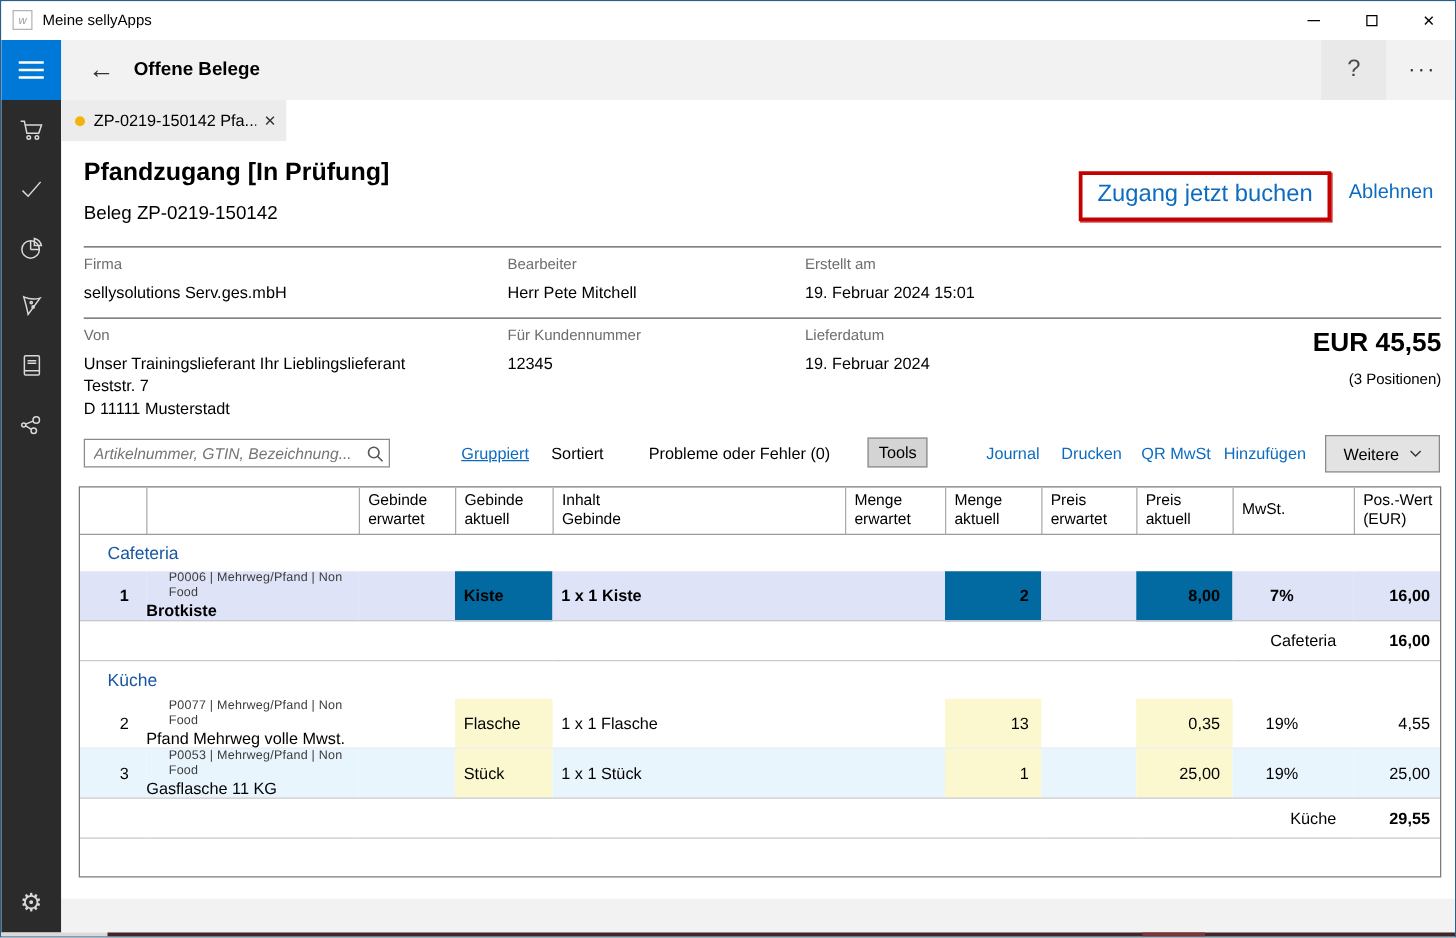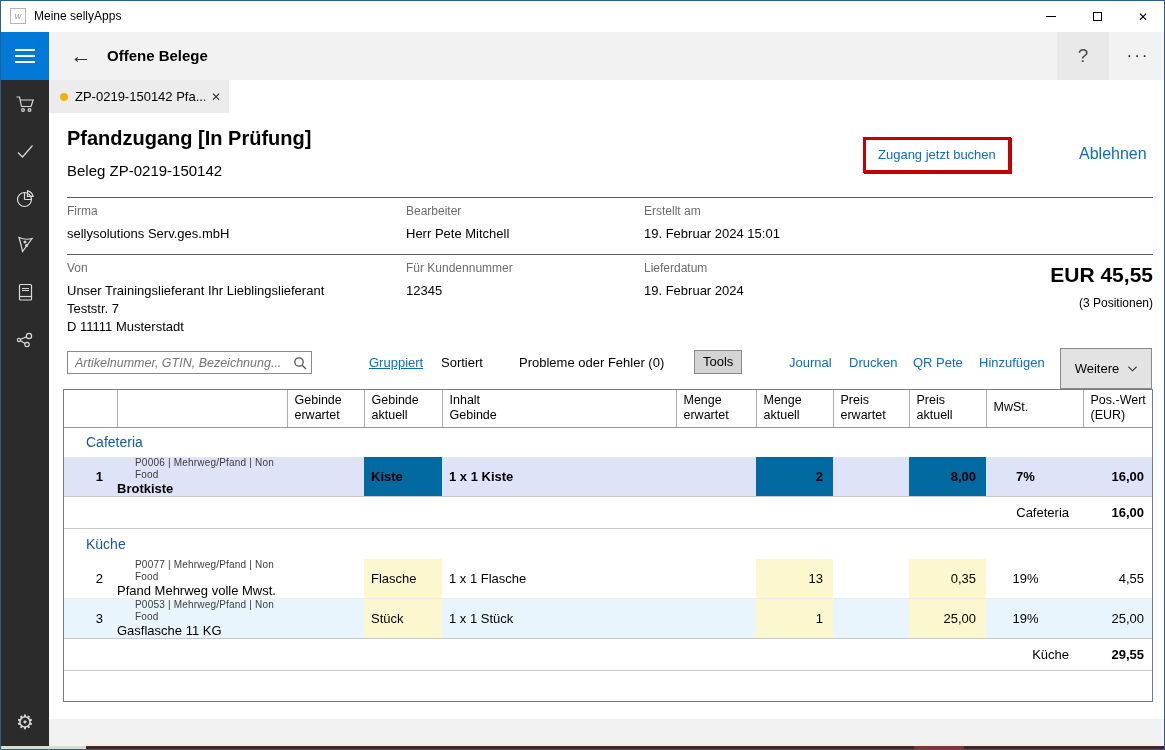--- a/index.html
+++ b/index.html
@@ -37,39 +37,39 @@
   .tab-dot { width: 8px; height: 8px; border-radius: 50%; background: #f0b40a; margin-right: 7px; flex: none; }
   .tab-label { font-size: 13px; color: #000; white-space: nowrap; overflow: hidden; flex: 1; }
   .tab-close { font-size: 12px; color: #333; margin-left: 6px; flex: none; }
 
   
   .main { position: absolute; left: 48px; top: 112px; width: 1117px; height: 606px; background: #ffffff; }
   .doc-title { position: absolute; left: 18px; top: 14px; font-size: 20px; font-weight: bold; color: #000; }
   .doc-subtitle { position: absolute; left: 18px; top: 49px; font-size: 15px; color: #000; }
   .book-box { position: absolute; left: 814px; top: 24px; border: 3px solid #c40000; padding: 5px 12px 7px 12px; background: #fff; box-shadow: 1px 1px 0 #c40000; }
   .link { color: #0d6cbf; cursor: pointer; }
-  .book-box .link { font-size: 13px; }
+  .book-box .link { font-size: 19px; }
   .reject-link { position: absolute; left: 1030px; top: 32px; font-size: 16px; }
 
   .hr { position: absolute; left: 18px; width: 1086px; height: 1px; background: #5a5a5a; }
   .field-label { position: absolute; font-size: 12px; color: #6d6d6d; }
   .field-value { position: absolute; font-size: 13px; color: #000; line-height: 18px; }
   .total-amount { position: absolute; right: 13px; top: 150px; font-size: 21px; font-weight: bold; color: #000; }
   .total-pos { position: absolute; right: 13px; top: 183px; font-size: 12px; color: #000; }
 
   
   .search-box { position: absolute; left: 18px; top: 238px; width: 245px; height: 23px; border: 1px solid #8a8a8a; background: #fff; display: flex; align-items: center; }
   .search-box input { flex: 1; border: none; outline: none; font-size: 12.5px; padding: 0 4px 0 7px; font-family: "Liberation Sans", sans-serif; background: transparent; }
   .search-box input::placeholder { font-style: italic; color: #757575; }
   .search-icon { flex: none; width: 22px; display: flex; align-items: center; justify-content: center; }
   .tb-text { position: absolute; top: 242px; font-size: 13px; color: #000; }
   .tb-link { position: absolute; top: 242px; font-size: 13px; }
   .grouped-link { text-decoration: underline; }
   .tools-btn { position: absolute; left: 645px; top: 237px; background: #d4d4d4; border: 1px solid #8a8a8a; font-size: 13px; color: #000; padding: 3px 8px 4px 8px; }
-  .more-actions-btn { position: absolute; left: 1011px; top: 235px; width: 92px; height: 41px; background: #e3e3e3; border: 1px solid #8a8a8a; font-size: 13px; color: #000; display: flex; align-items: center; justify-content: center; gap: 9px; }
+  .more-actions-btn { position: absolute; left: 1011px; top: 235px; width: 92px; height: 30px; background: #e3e3e3; border: 1px solid #8a8a8a; font-size: 13px; color: #000; display: flex; align-items: center; justify-content: center; gap: 9px; }
   .chev { width: 9px; height: 6px; }
 
   
   .tablebox { position: absolute; left: 14px; top: 276px; width: 1090px; height: 313px; border: 1px solid #7a7a7a; background: #fff; overflow: hidden; }
   table.grid { border-collapse: collapse; table-layout: fixed; width: 1088px; }
   .grid th { font-weight: normal; font-size: 12.5px; color: #000; text-align: left; vertical-align: middle; padding-left: 7px; height: 37px; border-right: 1px solid #ababab; border-bottom: 1px solid #9a9a9a; line-height: 1.25; }
   .grid th:last-child { border-right: none; }
   .grid th span { display: block; }
   .grid td { font-size: 13px; color: #000; vertical-align: middle; }
   .group-row td { height: 30px; color: #1a57a0; font-size: 14px; padding-left: 22px; }
@@ -223,21 +223,21 @@
             <path d="M9.2 9.2L13 13"></path>
           </svg>
       </span>
     </div>
     <span class="tb-link link grouped-link" style="left:320px;">Gruppiert</span>
     <span class="tb-text" style="left:392px;">Sortiert</span>
     <span class="tb-text" style="left:470px;">Probleme oder Fehler (0)</span>
     <button class="tools-btn">Tools</button>
     <span class="tb-link link" style="left:740px;">Journal</span>
     <span class="tb-link link" style="left:800px;">Drucken</span>
-    <span class="tb-link link" style="left:864px;">QR Pete</span>
+    <span class="tb-link link" style="left:864px;">QR MwSt</span>
     <span class="tb-link link" style="left:930px;">Hinzufügen</span>
     <div class="more-actions-btn">
       <span>Weitere</span>
       <svg class="chev" viewBox="0 0 10 6" style="stroke:#333; fill:none; stroke-width:1.2;">
           <path d="M0.5 0.5L5 5l4.5-4.5"></path>
         </svg>
     </div>
 
     <div class="tablebox">
       <table class="grid">

